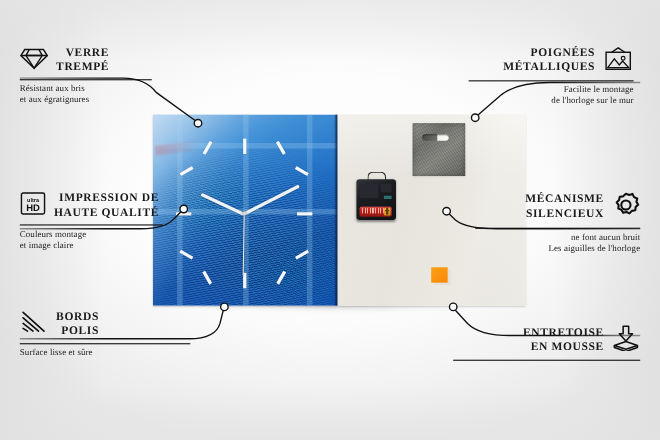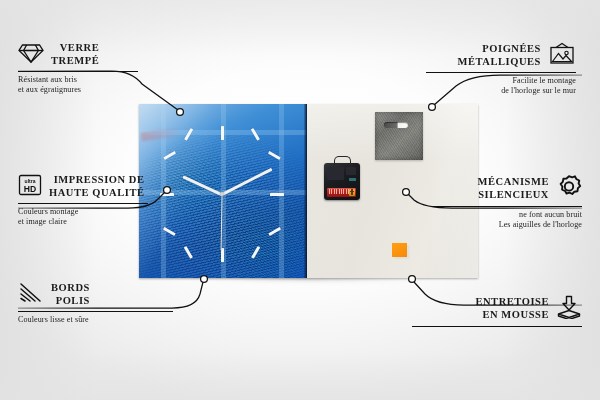--- a/index.html
+++ b/index.html
@@ -266,21 +266,21 @@
           </g>
         </svg>
       </span>
       <div class="title">
         <div>BORDS</div>
         <div>POLIS</div>
       </div>
     </div>
     <div class="rule"></div>
     <div class="desc">
-      <div>Couleurs lisse et sûre</div>
+      <div>Surface lisse et sûre</div>
     </div>
   </div>
 
   <div class="feat right" style="right:24px;top:42px;width:150px;">
     <div class="head">
       <div class="title">
         <div>POIGNÉES</div>
         <div>MÉTALLIQUES</div>
       </div>
       <span class="ico">

